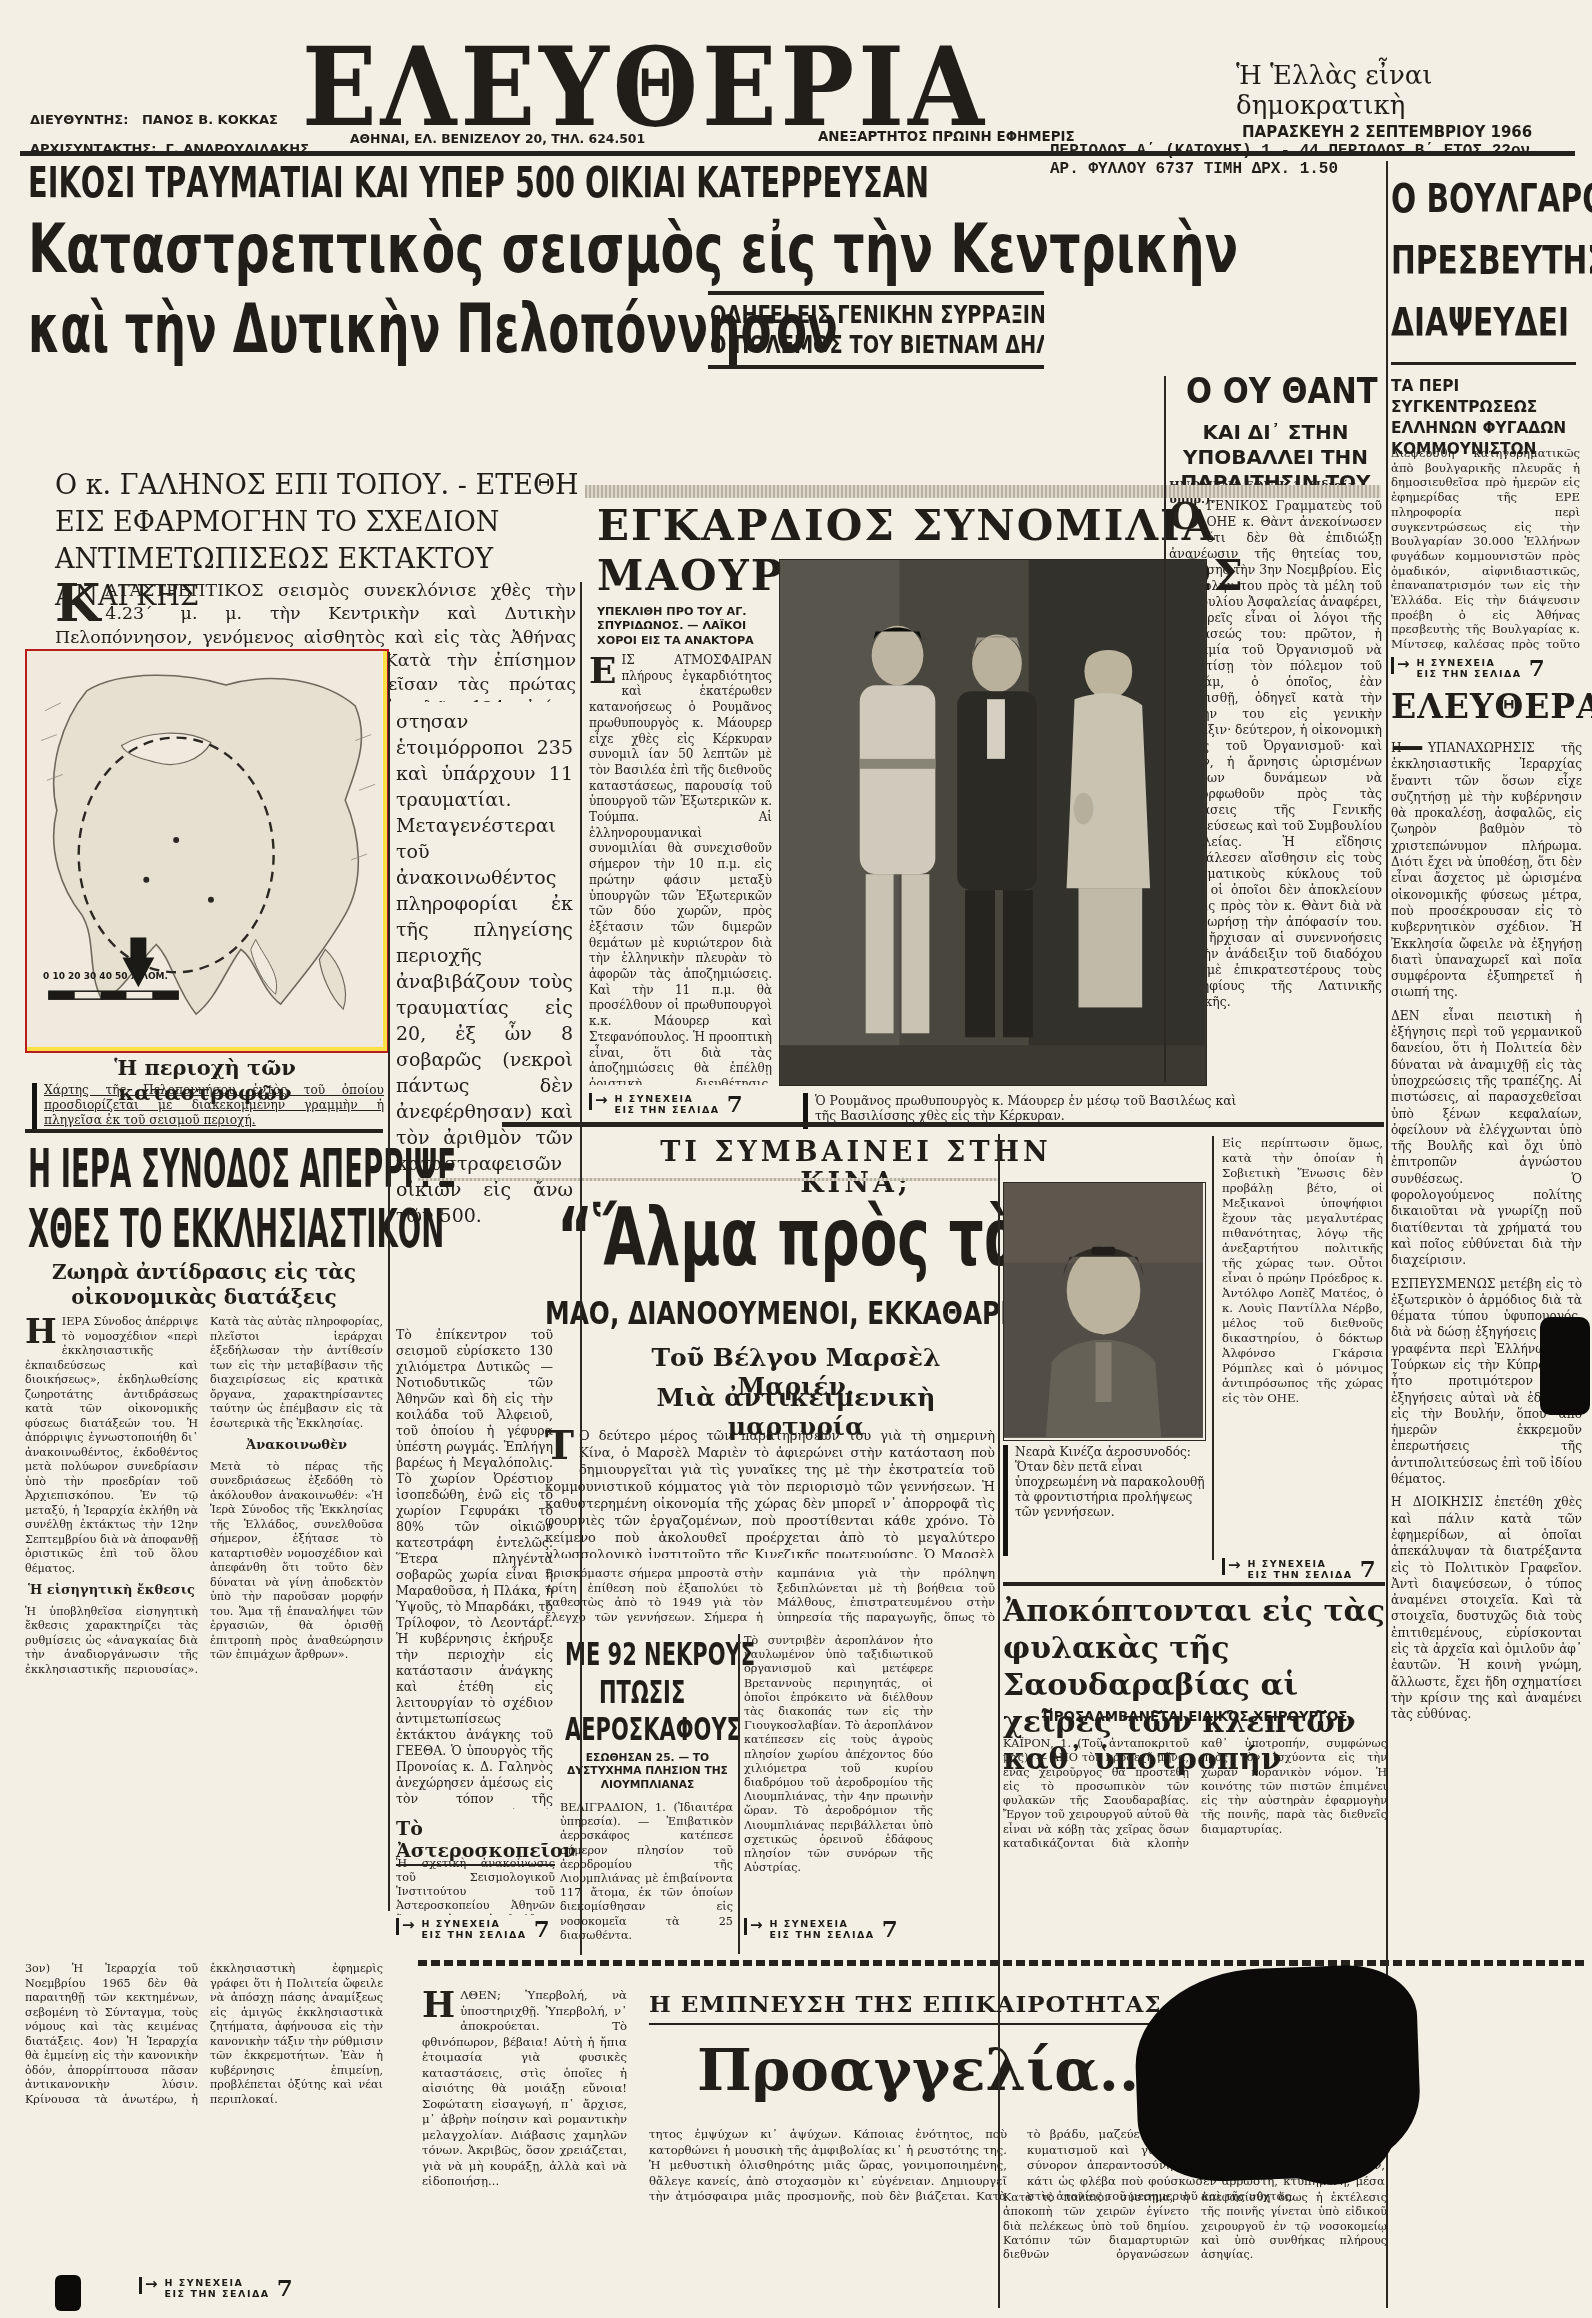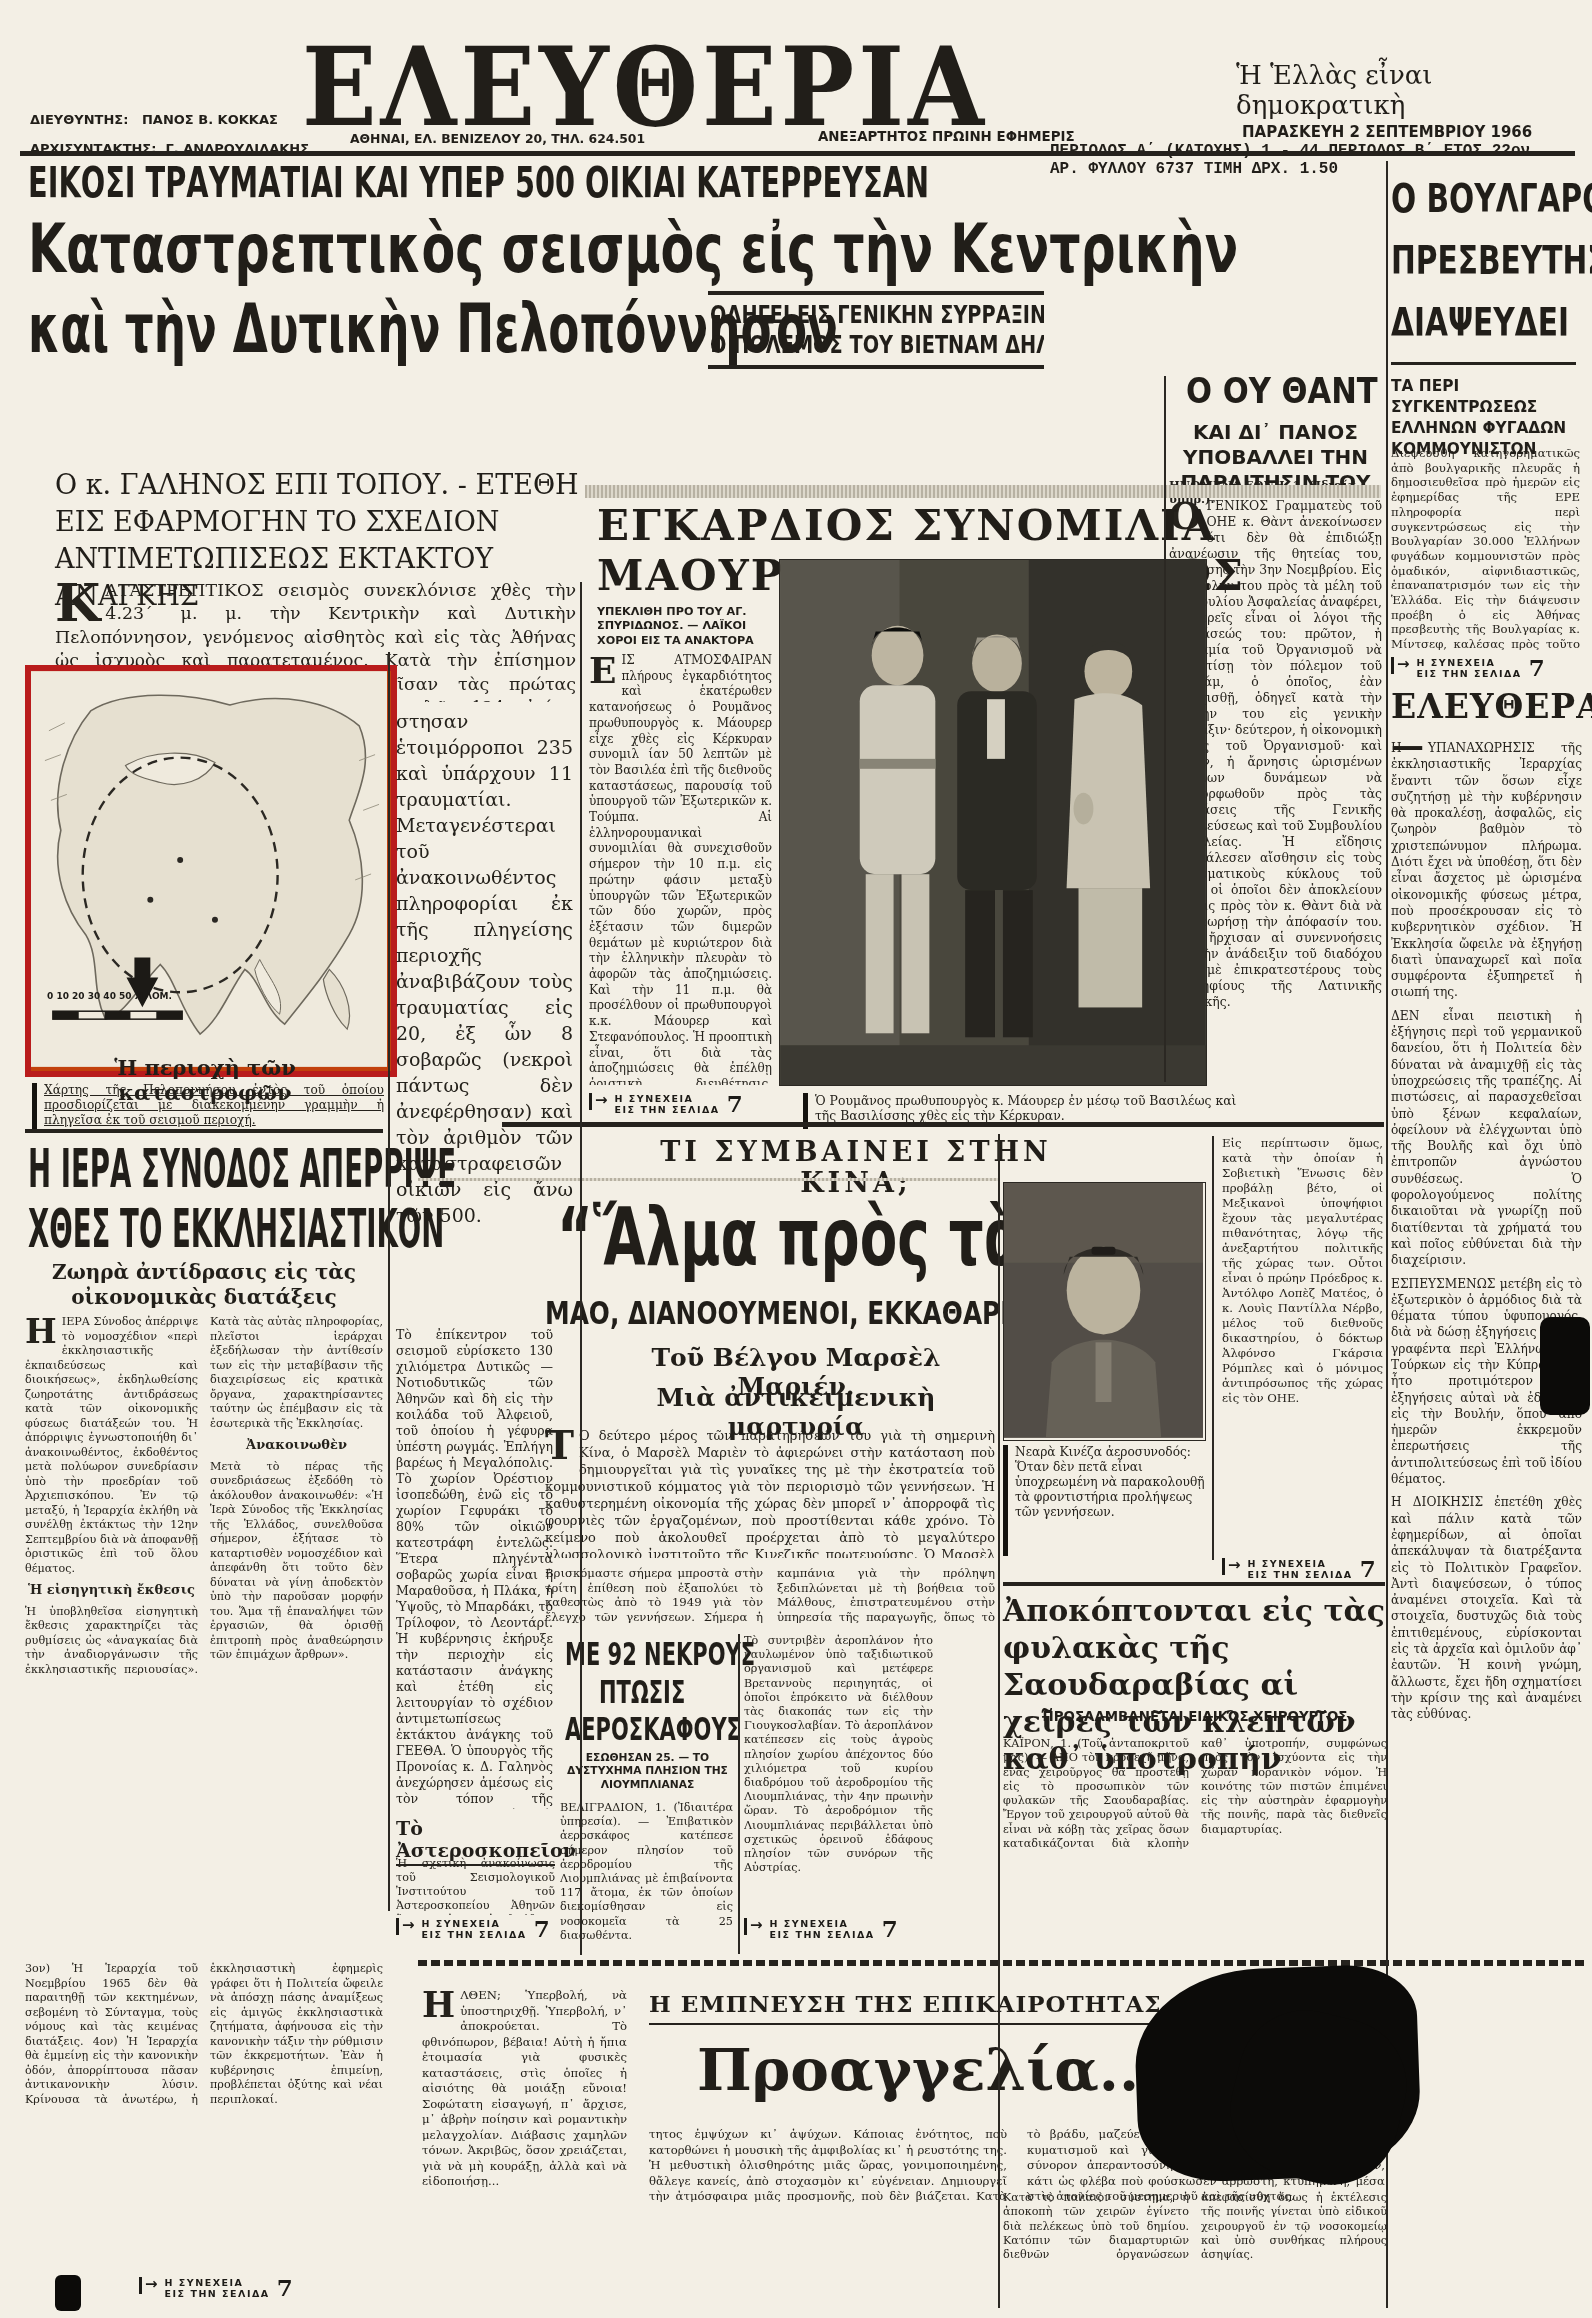--- a/index.html
+++ b/index.html
@@ -50,21 +50,21 @@
   <div class="abs san b cx" style="left:28px;top:157px;font-size:40px;transform:scale(.72,1.08);">ΕΙΚΟΣΙ ΤΡΑΥΜΑΤΙΑΙ ΚΑΙ ΥΠΕΡ 500 ΟΙΚΙΑΙ ΚΑΤΕΡΡΕΥΣΑΝ</div>
   <div class="abs san b cx" style="left:28px;top:209px;font-size:63px;transform:scale(.78,1.08);">Καταστρεπτικὸς σεισμὸς εἰς τὴν Κεντρικὴν</div>
   <div class="abs san b cx" style="left:28px;top:289px;font-size:63px;transform:scale(.72,1.08);">καὶ τὴν Δυτικὴν Πελοπόννησον</div>
 
   <div class="abs clip" style="left:708px;top:291px;width:334px;border-top:4px solid #25221d;border-bottom:4px solid #25221d;padding:6px 0 8px 2px;">
     <div class="san b cx" style="font-size:23px;transform:scale(.84,1.05);">ΟΔΗΓΕΙ ΕΙΣ ΓΕΝΙΚΗΝ ΣΥΡΡΑΞΙΝ</div>
     <div class="san b cx" style="font-size:23px;transform:scale(.84,1.05);margin-top:4px;">Ο ΠΟΛΕΜΟΣ ΤΟΥ ΒΙΕΤΝΑΜ ΔΗΛΟΙ</div>
   </div>
 
   <div class="abs san b cx" style="left:1186px;top:370px;font-size:36px;transform:scale(.85,1);">Ο ΟΥ ΘΑΝΤ</div>
-  <div class="abs san b c" style="left:1169px;top:420px;width:213px;font-size:20px;line-height:25px;">ΚΑΙ ΔΙ᾽ ΠΑΝΟΣ ΥΠΟΒΑΛΛΕΙ ΤΗΝ ΠΑΡΑΙΤΗΣΙΝ ΤΟΥ</div>
+  <div class="abs san b c" style="left:1169px;top:420px;width:213px;font-size:20px;line-height:25px;">ΚΑΙ ΔΙ᾽ ΣΤΗΝ ΥΠΟΒΑΛΛΕΙ ΤΗΝ ΠΑΡΑΙΤΗΣΙΝ ΤΟΥ</div>
   <div class="abs ser b" style="left:1169px;top:478px;width:213px;font-size:11.4px;">ΗΝΩΜΕΝΑ ΕΘΝΗ, 1. (Ἰδιαίτ. ὑπηρ.).</div>
   <div class="abs bodytxt dc" style="left:1169px;top:498px;width:213px;height:587px;font-size:12.4px;line-height:16px;">Ο ΓΕΝΙΚΟΣ Γραμματεὺς τοῦ ΟΗΕ κ. Θὰντ ἀνεκοίνωσεν ὅτι δὲν θὰ ἐπιδιώξῃ ἀνανέωσιν τῆς θητείας του, ληγούσης τὴν 3ην Νοεμβρίου. Εἰς ἐπιστολήν του πρὸς τὰ μέλη τοῦ Συμβουλίου Ἀσφαλείας ἀναφέρει, ὅτι τρεῖς εἶναι οἱ λόγοι τῆς ἀποφάσεώς του: πρῶτον, ἡ ἀδυναμία τοῦ Ὀργανισμοῦ νὰ τερματίσῃ τὸν πόλεμον τοῦ Βιετνάμ, ὁ ὁποῖος, ἐὰν συνεχισθῇ, ὁδηγεῖ κατὰ τὴν γνώμην του εἰς γενικὴν σύρραξιν· δεύτερον, ἡ οἰκονομικὴ κρίσις τοῦ Ὀργανισμοῦ· καὶ τρίτον, ἡ ἄρνησις ὡρισμένων μεγάλων δυνάμεων νὰ συμμορφωθοῦν πρὸς τὰς ἀποφάσεις τῆς Γενικῆς Συνελεύσεως καὶ τοῦ Συμβουλίου Ἀσφαλείας. Ἡ εἴδησις προεκάλεσεν αἴσθησιν εἰς τοὺς διπλωματικοὺς κύκλους τοῦ ΟΗΕ, οἱ ὁποῖοι δὲν ἀποκλείουν πιέσεις πρὸς τὸν κ. Θὰντ διὰ νὰ ἀναθεωρήσῃ τὴν ἀπόφασίν του. Ἤδη ἤρχισαν αἱ συνεννοήσεις διὰ τὴν ἀνάδειξιν τοῦ διαδόχου του, μὲ ἐπικρατεστέρους τοὺς ὑποψηφίους τῆς Λατινικῆς Ἀμερικῆς.</div>
 
   <div class="abs san b cx" style="left:1391px;top:175px;font-size:38px;transform:scale(.78,1.05);">Ο ΒΟΥΛΓΑΡΟΣ</div>
   <div class="abs san b cx" style="left:1391px;top:237px;font-size:38px;transform:scale(.78,1.05);">ΠΡΕΣΒΕΥΤΗΣ</div>
   <div class="abs san b cx" style="left:1391px;top:299px;font-size:38px;transform:scale(.78,1.05);">ΔΙΑΨΕΥΔΕΙ</div>
   <div class="hr" style="left:1391px;top:362px;width:185px;height:3px;"></div>
   <div class="abs san b" style="left:1391px;top:376px;width:189px;font-size:15.4px;line-height:21px;">ΤΑ ΠΕΡΙ ΣΥΓΚΕΝΤΡΩΣΕΩΣ ΕΛΛΗΝΩΝ ΦΥΓΑΔΩΝ ΚΟΜΜΟΥΝΙΣΤΩΝ</div>
   <div class="abs bodytxt" style="left:1391px;top:446px;width:189px;height:205px;font-size:11.7px;line-height:14.7px;">Διεψεύσθη κατηγορηματικῶς ἀπὸ βουλγαρικῆς πλευρᾶς ἡ δημοσιευθεῖσα πρὸ ἡμερῶν εἰς ἐφημερίδας τῆς ΕΡΕ πληροφορία περὶ συγκεντρώσεως εἰς τὴν Βουλγαρίαν 30.000 Ἑλλήνων φυγάδων κομμουνιστῶν πρὸς ὁμαδικόν, αἰφνιδιαστικῶς, ἐπαναπατρισμόν των εἰς τὴν Ἑλλάδα. Εἰς τὴν διάψευσιν προέβη ὁ εἰς Ἀθήνας πρεσβευτὴς τῆς Βουλγαρίας κ. Μίντσεφ, καλέσας πρὸς τοῦτο χθὲς τὸ ἀπόγευμα τοὺς ἀντιπροσώπους τοῦ τύπου καὶ τονίσας, ὅτι παρομοία ἐνέργεια εἶναι ξένη πρὸς τὴν πολιτικὴν τῆς κυβερνήσεώς του, ἡ ὁποία ἐπιθυμεῖ σχέσεις καλῆς γειτονίας καὶ εἰρηνικῆς συνεργασίας μὲ τὴν Ἑλλάδα.</div>
   <div class="cont" style="left:1391px;top:657px;">
@@ -77,21 +77,21 @@
   <div class="abs bodytxt clip" style="left:1391px;top:740px;width:191px;height:1548px;font-size:12.2px;line-height:16.3px;">
     <p>Η ΥΠΑΝΑΧΩΡΗΣΙΣ τῆς ἐκκλησιαστικῆς Ἱεραρχίας ἔναντι τῶν ὅσων εἶχε συζητήσῃ μὲ τὴν κυβέρνησιν θὰ προκαλέσῃ, ἀσφαλῶς, εἰς ζωηρὸν βαθμὸν τὸ χριστεπώνυμον πλήρωμα. Διότι ἔχει νὰ ὑποθέσῃ, ὅτι δὲν εἶναι ἄσχετος μὲ ὡρισμένα οἰκονομικῆς φύσεως μέτρα, ποὺ προσέκρουσαν εἰς τὸ κυβερνητικὸν σχέδιον. Ἡ Ἐκκλησία ὤφειλε νὰ ἐξηγήσῃ διατὶ ὑπαναχωρεῖ καὶ ποῖα συμφέροντα ἐξυπηρετεῖ ἡ σιωπή της.</p>
     <p>ΔΕΝ εἶναι πειστικὴ ἡ ἐξήγησις περὶ τοῦ γερμανικοῦ δανείου, ὅτι ἡ Πολιτεία δὲν δύναται νὰ ἀναμιχθῇ εἰς τὰς ὑποχρεώσεις τῆς τραπέζης. Αἱ πιστώσεις, αἱ παρασχεθεῖσαι ὑπὸ ξένων κεφαλαίων, ὀφείλουν νὰ ἐλέγχωνται ὑπὸ τῆς Βουλῆς καὶ ὄχι ὑπὸ ἐπιτροπῶν ἀγνώστου συνθέσεως. Ὁ φορολογούμενος πολίτης δικαιοῦται νὰ γνωρίζῃ ποῦ διατίθενται τὰ χρήματά του καὶ ποῖος εὐθύνεται διὰ τὴν διαχείρισιν.</p>
     <p>ΕΣΠΕΥΣΜΕΝΩΣ μετέβη εἰς τὸ ἐξωτερικὸν ὁ ἁρμόδιος διὰ τὰ θέματα τύπου ὑφυπουργός, διὰ νὰ δώσῃ ἐξηγήσεις διὰ τὰ γραφέντα περὶ Ἑλλήνων καὶ Τούρκων εἰς τὴν Κύπρον. Θὰ ἦτο προτιμότερον αἱ ἐξηγήσεις αὐταὶ νὰ ἐδίδοντο εἰς τὴν Βουλήν, ὅπου ἀπὸ ἡμερῶν ἐκκρεμοῦν ἐπερωτήσεις τῆς ἀντιπολιτεύσεως ἐπὶ τοῦ ἰδίου θέματος.</p>
     <p>Η ΔΙΟΙΚΗΣΙΣ ἐπετέθη χθὲς καὶ πάλιν κατὰ τῶν ἐφημερίδων, αἱ ὁποῖαι ἀπεκάλυψαν τὰ διατρέξαντα εἰς τὸ Πολιτικὸν Γραφεῖον. Ἀντὶ διαψεύσεων, ὁ τύπος ἀναμένει στοιχεῖα. Καὶ τὰ στοιχεῖα, δυστυχῶς διὰ τοὺς ἐπιτιθεμένους, εὑρίσκονται εἰς τὰ ἀρχεῖα καὶ ὁμιλοῦν ἀφ᾽ ἑαυτῶν. Ἡ κοινὴ γνώμη, ἄλλωστε, ἔχει ἤδη σχηματίσει τὴν κρίσιν της καὶ ἀναμένει τὰς εὐθύνας.</p>
   </div>
 
   <div class="abs ser" style="left:55px;top:466px;width:531px;font-size:27px;line-height:37px;">Ο κ. ΓΑΛΗΝΟΣ ΕΠΙ ΤΟΠΟΥ. - ΕΤΕΘΗ ΕΙΣ ΕΦΑΡΜΟΓΗΝ ΤΟ ΣΧΕΔΙΟΝ ΑΝΤΙΜΕΤΩΠΙΣΕΩΣ ΕΚΤΑΚΤΟΥ ΑΝΑΓΚΗΣ</div>
   <div class="abs bodytxt dc" style="left:55px;top:579px;width:521px;height:123px;font-size:17.4px;line-height:23.4px;">ΚΑΤΑΣΤΡΕΠΤΙΚΟΣ σεισμὸς συνεκλόνισε χθὲς τὴν 4.23΄ μ. μ. τὴν Κεντρικὴν καὶ Δυτικὴν Πελοπόννησον, γενόμενος αἰσθητὸς καὶ εἰς τὰς Ἀθήνας ὡς ἰσχυρὸς καὶ παρατεταμένος. Κατὰ τὴν ἐπίσημον κυβερνητικὴν ἀνακοίνωσιν, ἐκδοθεῖσαν τὰς πρώτας νυκτερινὰς ὥρας, κατεστράφησαν ἐντελῶς 124 οἰκίαι, κατέ-</div>
 
-  <div class="abs" style="left:25px;top:665px;width:360px;height:400px;border:6px solid #b91c1c;background:#c2410c;">
+  <div class="abs" style="left:25px;top:649px;width:360px;height:400px;border:2px solid #b91c1c;background:#fde047;">
     <svg width="356" height="396" viewBox="0 0 358 398">
       <rect x="0" y="0" width="358" height="398" fill="#efeadd"></rect>
       <path d="M60,40 C95,18 160,22 200,34 C250,20 300,30 330,55 C345,90 330,120 320,150 C335,185 340,230 320,265 C300,300 275,330 255,355 C235,340 230,310 215,300 C200,320 190,350 170,365 C150,340 145,310 130,295 C110,315 95,345 75,350 C60,320 70,290 55,265 C35,240 20,200 30,160 C20,120 35,70 60,40 Z" fill="#e6e0d0" stroke="#6e695d" stroke-width="1.6"></path>
       <path d="M95,95 C120,80 160,78 185,92 C175,110 150,118 130,112 C115,108 100,105 95,95 Z" fill="#efeadd" stroke="#6e695d" stroke-width="1.2"></path>
       <path d="M230,290 C240,310 255,325 250,345 C238,335 228,315 225,300 Z" fill="#efeadd" stroke="#6e695d" stroke-width="1"></path>
       <path d="M300,300 C315,315 325,340 318,360 C305,348 296,325 294,310 Z" fill="#e6e0d0" stroke="#6e695d" stroke-width="1.2"></path>
       <ellipse cx="150" cy="205" rx="98" ry="118" fill="none" stroke="#2b2823" stroke-width="2.4" stroke-dasharray="10 7"></ellipse>
       <g stroke="#8b8676" stroke-width=".8">
         <line x1="18" y1="60" x2="34" y2="52"></line>
           <line x1="14" y1="90" x2="30" y2="84"></line>

